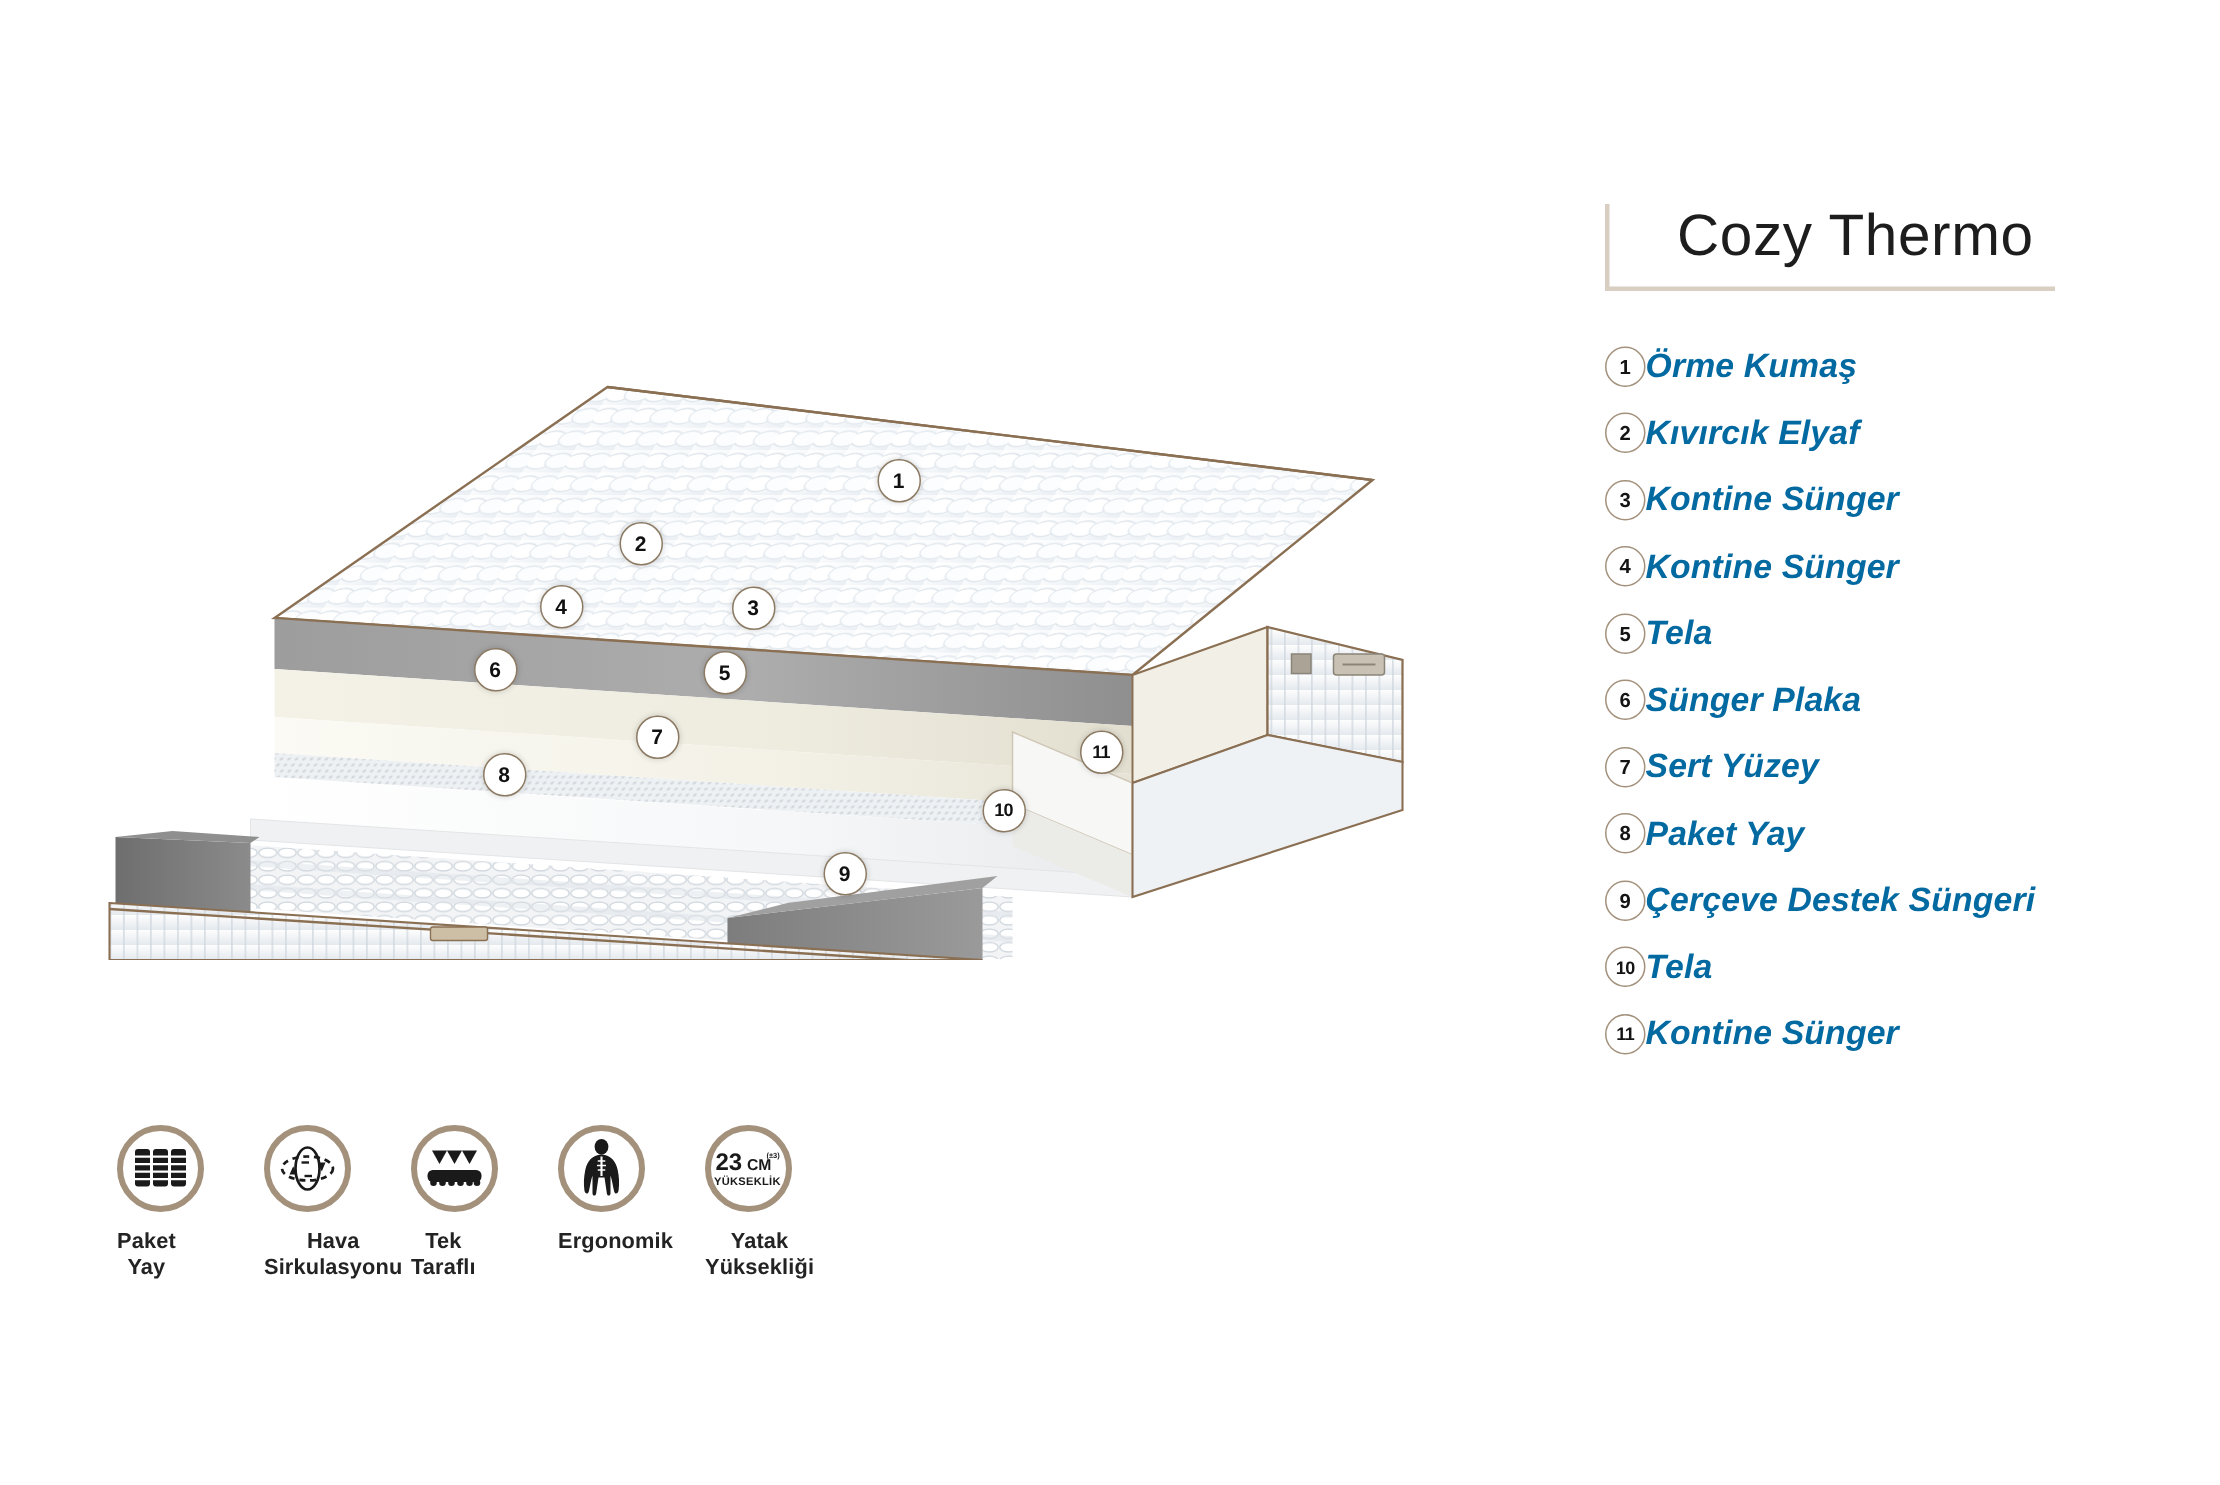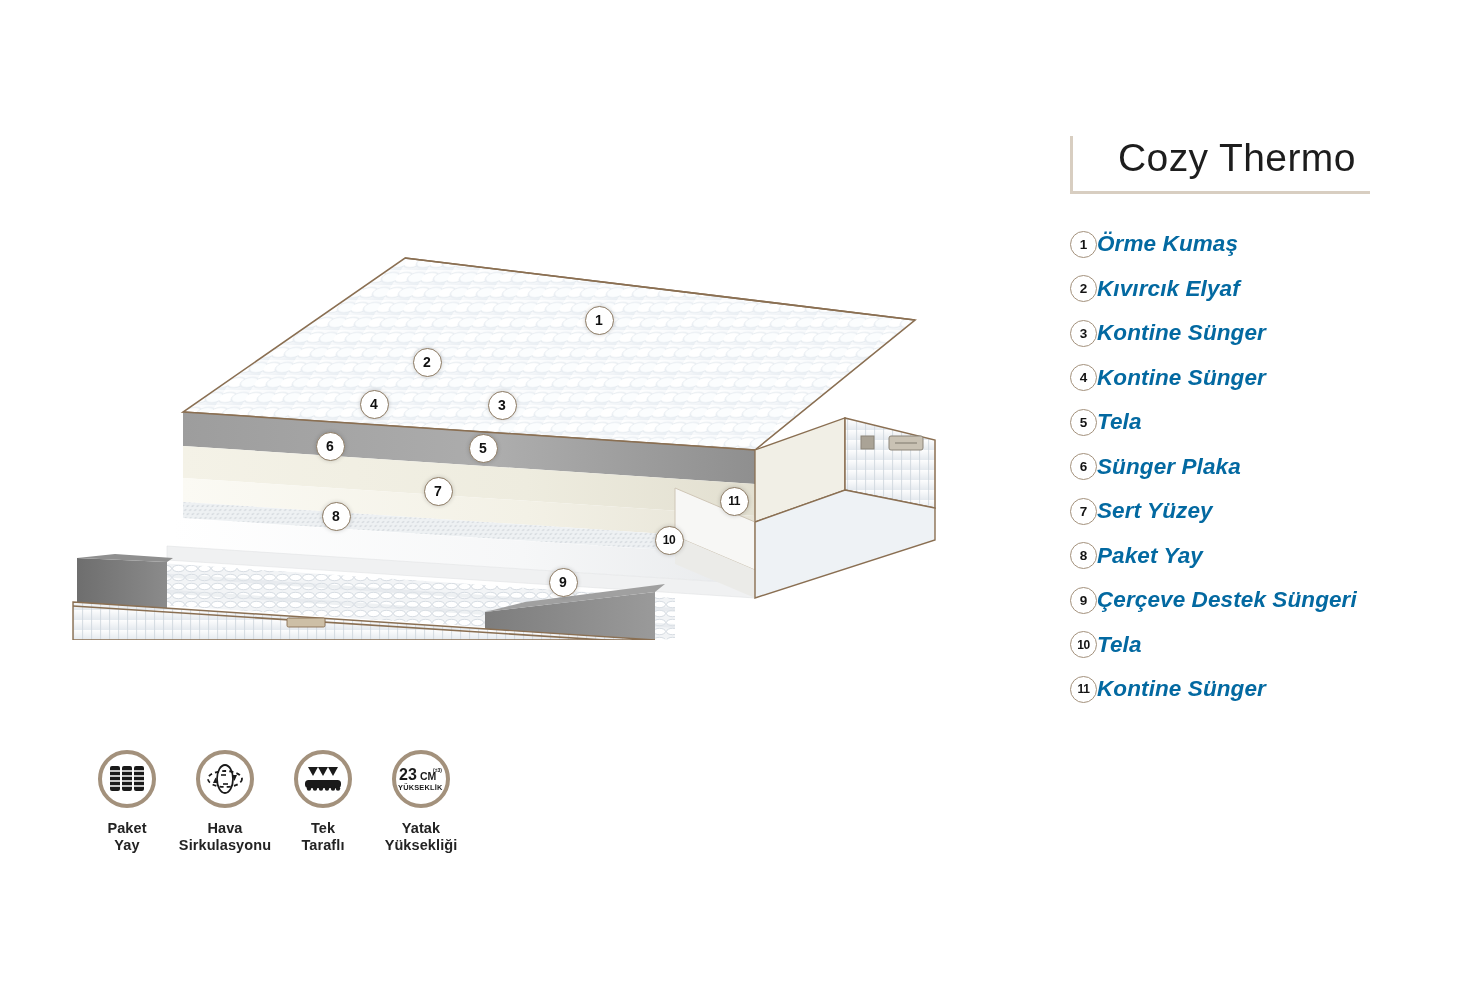--- a/index.html
+++ b/index.html
@@ -73,21 +73,21 @@
     background: #ffffff;
     display: flex; align-items: center; justify-content: center;
     font-size: 14px; font-weight: 700; color: #111;
     box-shadow: 0 0 4px rgba(0,0,0,0.18);
     line-height: 1;
   }
   .callout.two-digit { font-size: 12px; letter-spacing: -0.5px; }
 
   
   .features { position: absolute; left: 78px; top: 750px; display: flex; }
-  .feature { width: 98px; display: flex; flex-direction: column; align-items: center; }
+  .feature { width: 98px; display: flex; flex-direction: column; align-items: flex-start; }
   .feature-ring {
     width: 58px; height: 58px;
     border: 4px solid #a3917c;
     border-radius: 50%;
     display: flex; align-items: center; justify-content: center;
     background: #fff;
   }
   .feature-ring svg { display: block; }
   .feature-label {
     margin-top: 12px;
@@ -352,20 +352,43 @@
               <circle cx="24" cy="24.5" r="2.2"></circle>
             <circle cx="30" cy="24.5" r="2.2"></circle>
               <circle cx="35" cy="24.5" r="2.2"></circle>
           </g>
         </svg>
       </div>
       <div class="feature-label">Tek
 Taraflı</div>
     </div>
 
+    <div class="feature">
+      <div class="feature-ring">
+        <svg width="30" height="40" viewBox="0 0 30 40">
+          <g fill="#1a1a1a">
+            <ellipse cx="15" cy="5.5" rx="4.6" ry="5.2"></ellipse>
+            <path d="M15 10.5 C8.5 11.5 5.5 15 4.2 21 C3.2 25.6 3 30 3.6 34.5
+                     C4 37 6 37.6 6.6 35.2 C7.4 31.6 8 27.6 9 24.6
+                     L9 36.5 C9 38.4 11 38.6 11.4 36.8 L13 26
+                     L17 26 L18.6 36.8 C19 38.6 21 38.4 21 36.5
+                     L21 24.6 C22 27.6 22.6 31.6 23.4 35.2
+                     C24 37.6 26 37 26.4 34.5 C27 30 26.8 25.6 25.8 21
+                     C24.5 15 21.5 11.5 15 10.5 Z"></path>
+          </g>
+          <path d="M15 12 L15 25" stroke="#ffffff" stroke-width="1.4" fill="none"></path>
+          <g stroke="#ffffff" stroke-width="1.1">
+            <line x1="12.5" y1="15" x2="17.5" y2="15"></line>
+            <line x1="12" y1="18" x2="18" y2="18"></line>
+            <line x1="12.5" y1="21" x2="17.5" y2="21"></line>
+          </g>
+        </svg>
+      </div>
+      <div class="feature-label">Ergonomik</div>
+    </div>
 
     <div class="feature">
       <div class="feature-ring">
         <svg width="50" height="34" viewBox="0 0 50 34">
           <text x="3" y="18" font-family="Liberation Sans, sans-serif" font-size="16" font-weight="700" fill="#1a1a1a">23</text>
           <text x="24" y="18" font-family="Liberation Sans, sans-serif" font-size="10.5" font-weight="700" fill="#1a1a1a">CM</text>
           <text x="37" y="10" font-family="Liberation Sans, sans-serif" font-size="5" font-weight="700" fill="#1a1a1a">(±3)</text>
           <text x="2" y="28" font-family="Liberation Sans, sans-serif" font-size="7.4" font-weight="700" fill="#1a1a1a" letter-spacing="0.2">YÜKSEKLİK</text>
         </svg>
       </div>

